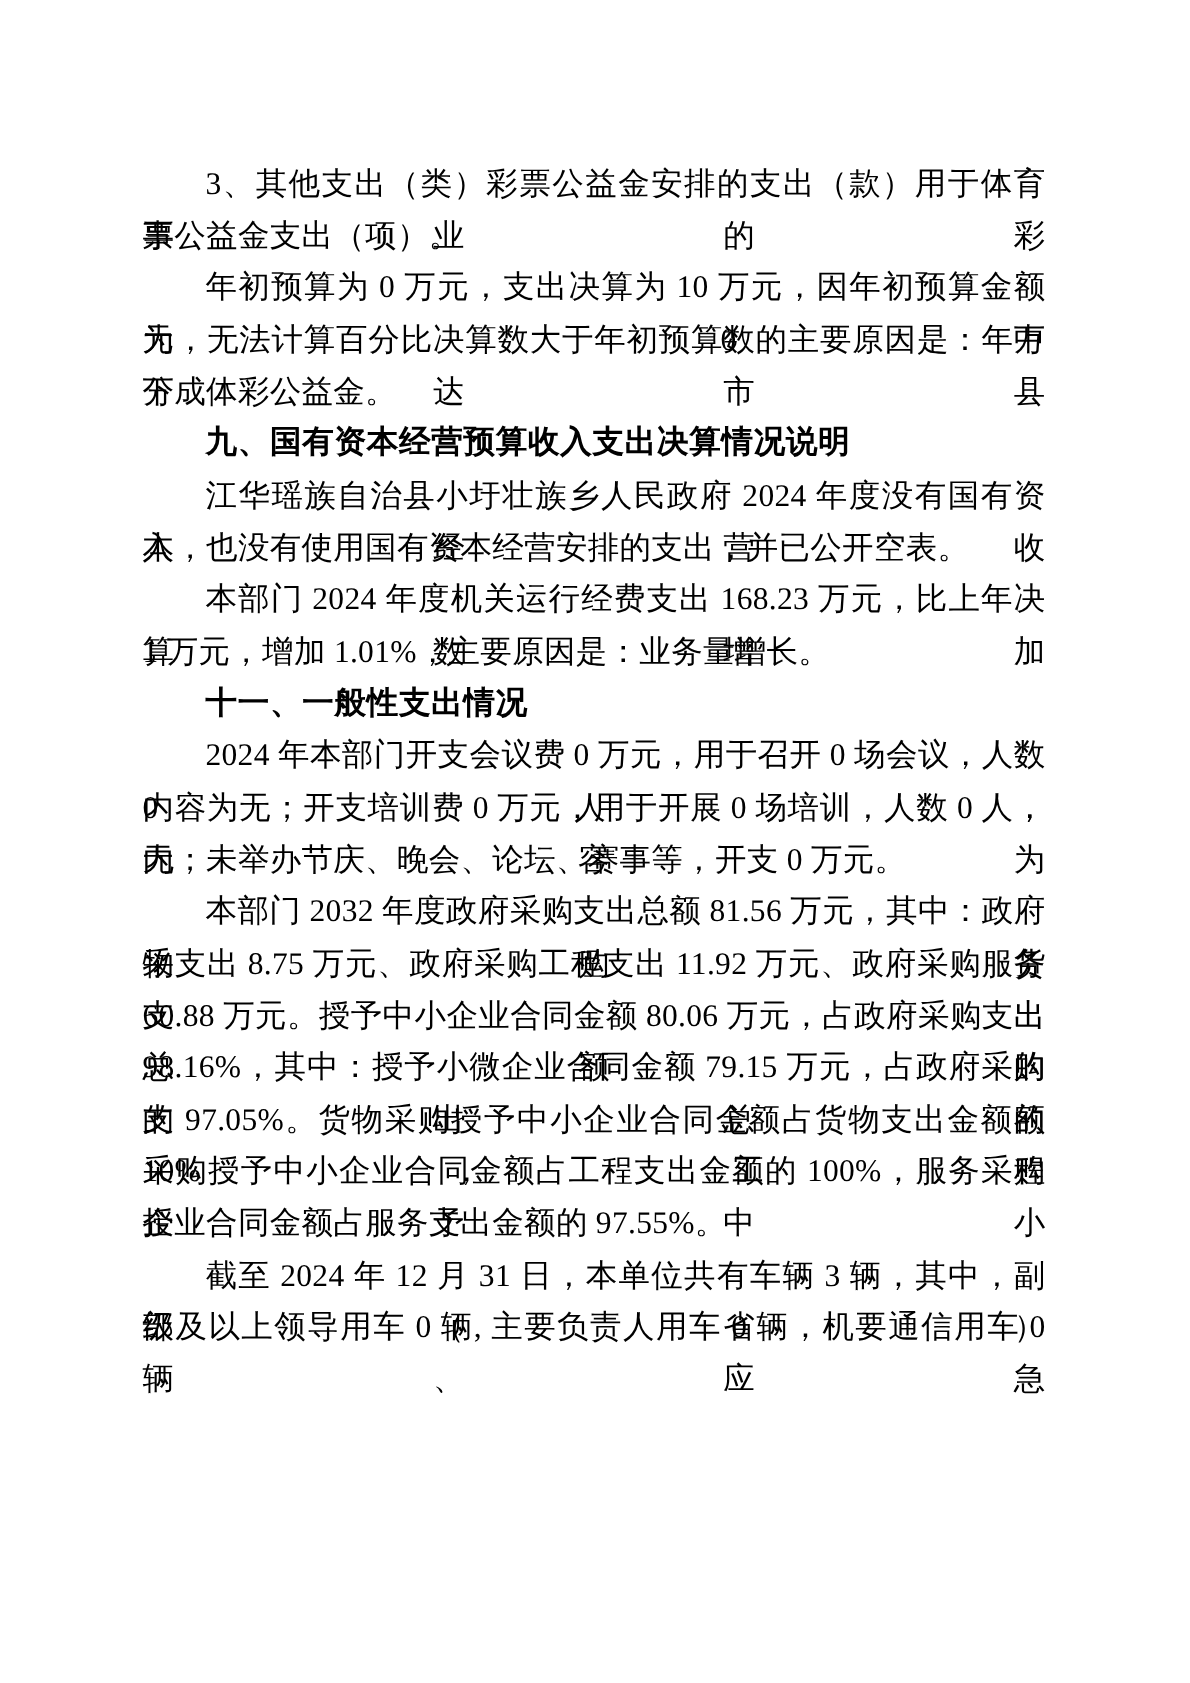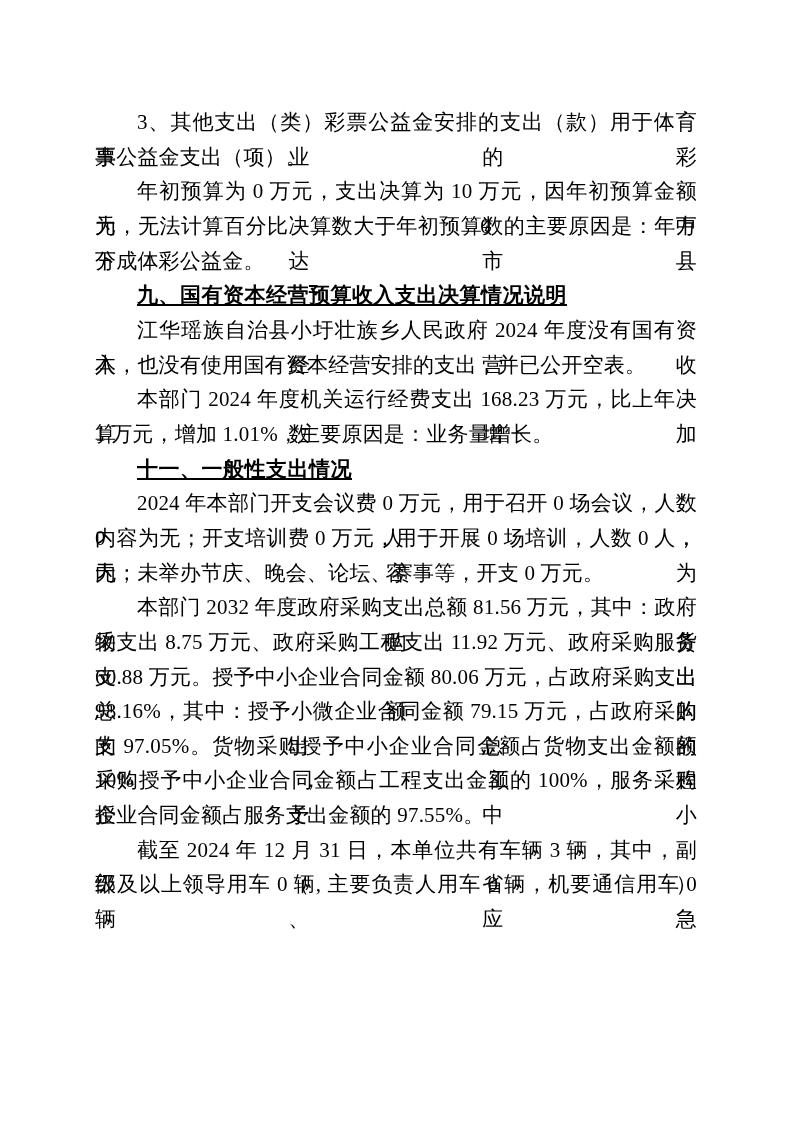--- a/index.html
+++ b/index.html
@@ -29,21 +29,20 @@
     line-height: 34.66px;
     height: 34.66px;
     color: #000000;
     white-space: normal;
     letter-spacing: 0.2px;
   }
   .hd {
     font-family: "Liberation Sans", "DejaVu Sans", sans-serif;
     font-weight: 700;
     letter-spacing: 0.5px;
-    text-decoration: underline;
   }
   .i { text-indent: 42px; }
   .j { text-align: justify; text-align-last: justify; }
 </style>
 </head>
 <body>
 
 <div class="page">
   <div class="content">
     <div class="ln i j">3、其他支出（类）彩票公益金安排的支出（款）用于体育事业的彩</div>

